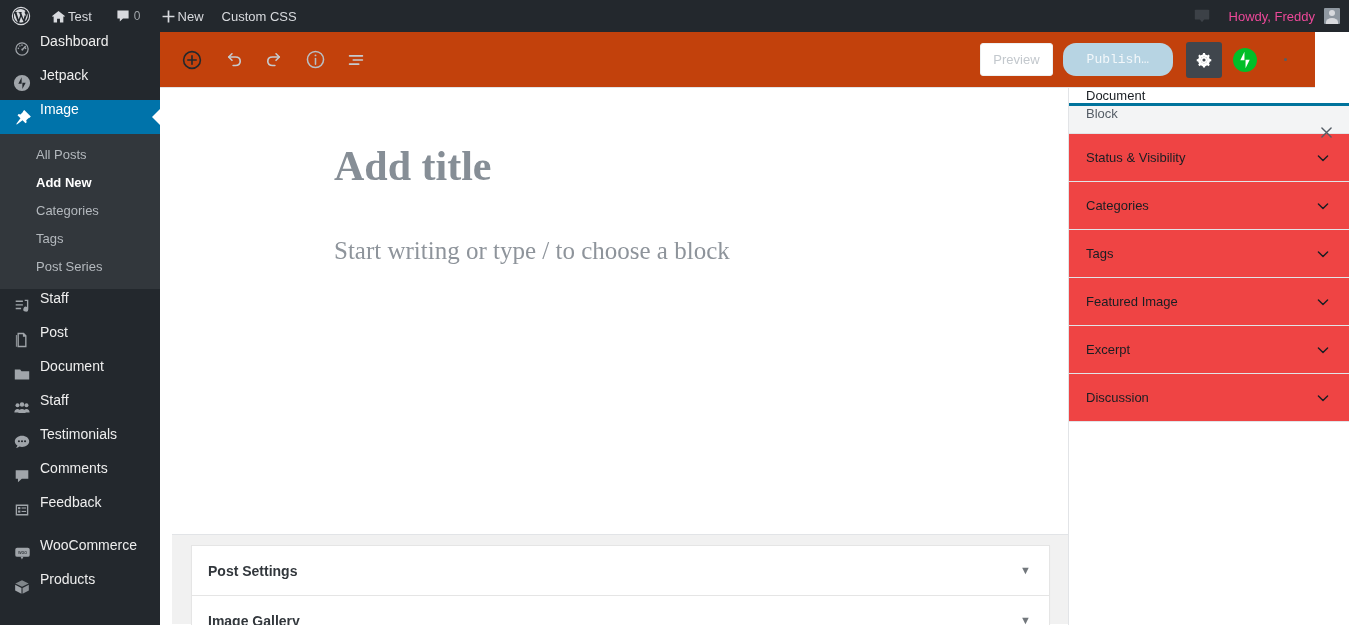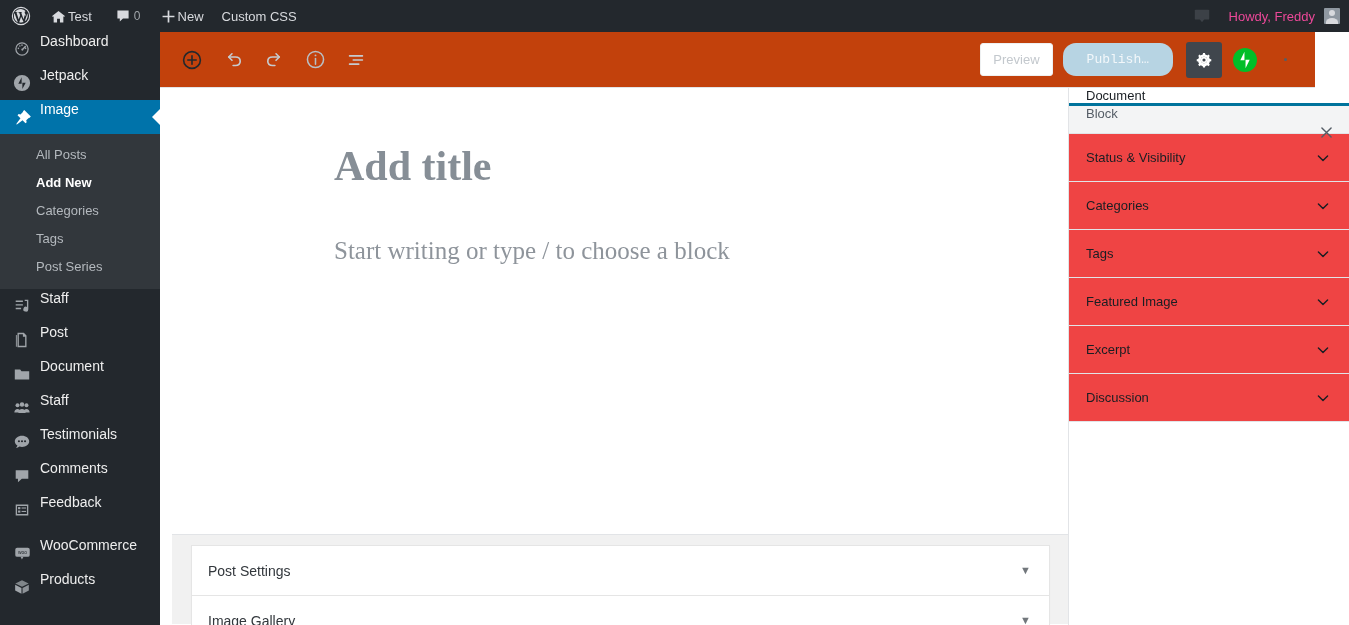--- a/index.html
+++ b/index.html
@@ -321,21 +321,21 @@
   .postbox + .postbox { border-top: none; }
   .postbox-header {
     display: flex;
     align-items: center;
     height: 49px;
     padding: 0 12px 0 16px;
     cursor: pointer;
   }
   .postbox-title {
     font-size: 14px;
-    font-weight: 400;
+    font-weight: 700;
     color: #32373c;
     font-family: "Liberation Sans", sans-serif;
   }
   .postbox-toggle {
     margin-left: auto;
     color: #72777c;
     font-size: 11px;
     line-height: 1;
     padding: 4px 6px;
   }

